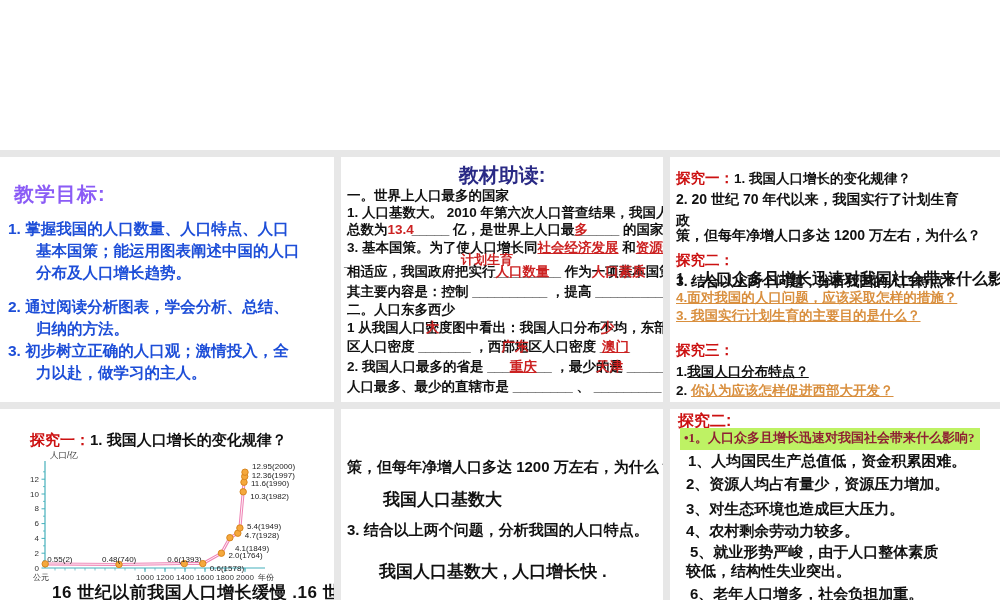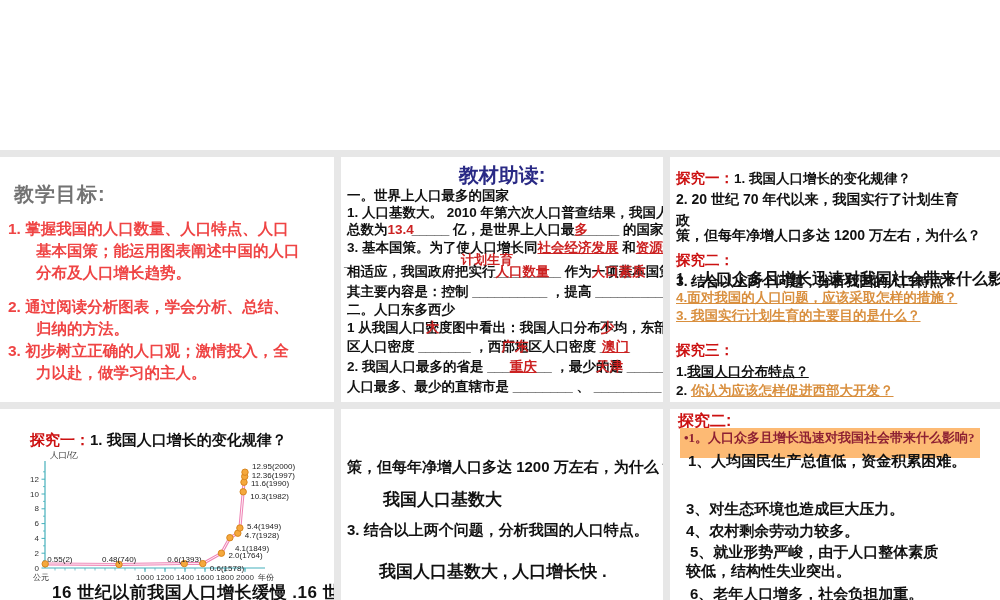--- a/index.html
+++ b/index.html
@@ -17,22 +17,22 @@
   #goals     { left:0;   top:157px; width:334px; height:245px; }
   #reading   { left:341px; top:157px; width:322px; height:245px; }
   #inquiry   { left:670px; top:157px; width:330px; height:245px; }
   #chartslide{ left:0;   top:409px; width:334px; height:191px; }
   #policy    { left:341px; top:409px; width:322px; height:191px; }
   #impact    { left:670px; top:409px; width:400px; height:191px; }
 
   .abs { position:absolute; white-space:nowrap; }
 
   
-  .g-title { font-size:20px; font-weight:bold; color:#737373; letter-spacing:1px; }
-  .g-line  { font-size:15.5px; font-weight:bold; color:#ef4444; }
+  .g-title { font-size:20px; font-weight:bold; color:#8b5cf6; letter-spacing:1px; }
+  .g-line  { font-size:15.5px; font-weight:bold; color:#1d4ed8; }
 
   
   .r-title { font-size:20px; font-weight:bold; color:#2a2a85; width:100%; text-align:center; }
   .bl { position:absolute; left:6px; font-size:13.5px; font-weight:bold; color:#111; white-space:nowrap; }
   .ans  { color:#cc2222; }
   .ansu { color:#cc2222; text-decoration:underline; }
   .ov   { color:#cc2222; position:relative; z-index:2; }
 
   
   .cl { position:absolute; left:6px; font-size:13.5px; font-weight:bold; color:#111; white-space:nowrap; }
@@ -45,23 +45,23 @@
   .d-title { font-size:15px; font-weight:bold; }
   .caption { font-size:17px; font-weight:bold; letter-spacing:0.5px; }
 
   
   .p-line { font-size:15px; font-weight:bold; }
   .p-ans  { font-size:17px; font-weight:bold; }
 
   
   .f-title { font-size:16px; font-weight:bold; color:#cc1111; }
   .hl-bar {
-    background:#fdba74; color:#8e2133;
+    background:#bef264; color:#8e2133;
     font-family:"Liberation Serif", serif; font-weight:bold;
-    font-size:13px; line-height:17px; padding:1px 4px 12px 4px;
+    font-size:13px; line-height:17px; padding:1px 4px 4px 4px;
   }
   .f-item { font-size:15px; font-weight:bold; color:#111; }
 </style>
 </head>
 <body>
 
 <div id="top-row" class="panel"></div>
 
 <div id="goals" class="panel">
   <div class="abs g-title" style="left:14px; top:24px;">教学目标:</div>
@@ -201,18 +201,19 @@
   <div class="abs p-line" style="left:6px;  top:49px;">策，但每年净增人口多达 1200 万左右，为什么？</div>
   <div class="abs p-ans" style="left:42px; top:79px;">我国人口基数大</div>
   <div class="abs p-line" style="left:6px;  top:112px;">3. 结合以上两个问题，分析我国的人口特点。</div>
   <div class="abs p-ans" style="left:38px; top:151px;">我国人口基数大 , 人口增长快 .</div>
 </div>
 
 <div id="impact" class="panel">
   <div class="abs f-title" style="left:8px; top:2px;">探究二:</div>
   <div class="abs hl-bar" style="left:10px; top:19px; width:300px;">•1。人口众多且增长迅速对我国社会带来什么影响?</div>
   <div class="abs f-item" style="left:18px; top:43px;">1、人均国民生产总值低，资金积累困难。</div>
+  <div class="abs f-item" style="left:16px; top:66px;">2、资源人均占有量少，资源压力增加。</div>
   <div class="abs f-item" style="left:16px; top:91px;">3、对生态环境也造成巨大压力。</div>
   <div class="abs f-item" style="left:16px; top:113px;">4、农村剩余劳动力较多。</div>
   <div class="abs f-item" style="left:20px; top:134px;">5、就业形势严峻，由于人口整体素质</div>
   <div class="abs f-item" style="left:16px; top:153px;">较低，结构性失业突出。</div>
   <div class="abs f-item" style="left:20px; top:176px;">6、老年人口增多，社会负担加重。</div>
 </div>
 
 </body></html>

